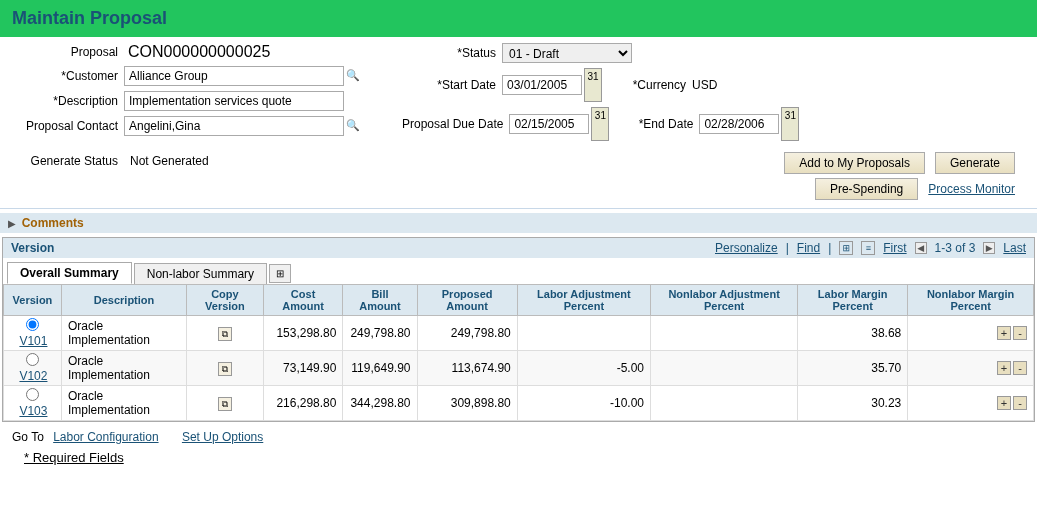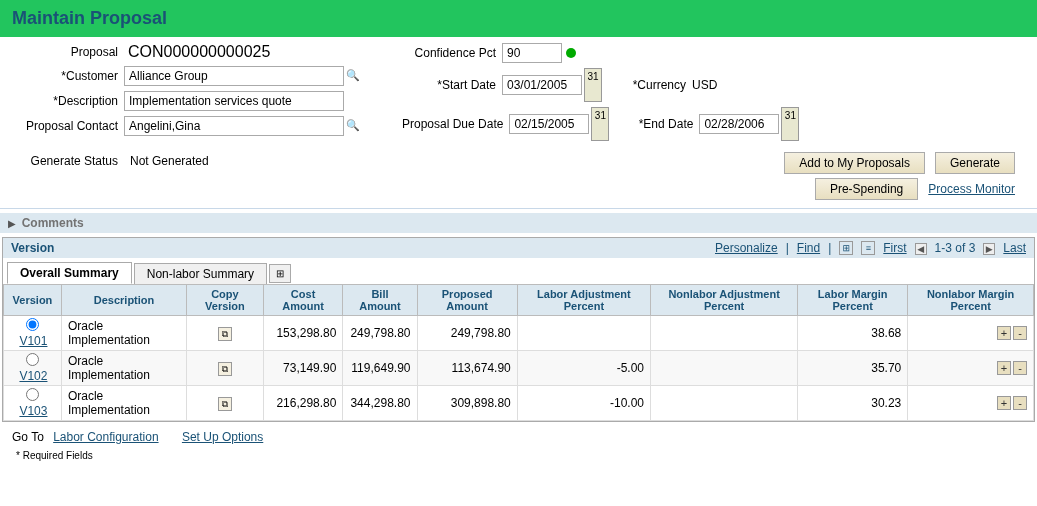--- a/index.html
+++ b/index.html
@@ -25,26 +25,26 @@
 
     .generate-status-row { display: flex; align-items: center; gap: 6px; padding: 2px 0 4px 0; }
     .generate-status-label { text-align: right; min-width: 120px; padding-right: 6px; }
 
     .process-monitor-link { color: #1a5276; text-decoration: underline; cursor: pointer; font-size: 12px; }
 
     .section-divider { background: #c8d8e8; height: 1px; margin: 4px 0; }
 
     .collapsible-section { background: #dce8f0; padding: 3px 8px; display: flex; align-items: center; gap: 6px; cursor: pointer; margin: 4px 0; }
     .collapsible-arrow { color: #555; font-size: 10px; }
-    .collapsible-title { color: #737373; font-weight: bold; font-size: 12px; }
+    .collapsible-title { color: #a16207; font-weight: bold; font-size: 12px; }
 
     .version-section { border: 1px solid #aaa; margin: 0 2px; }
     .version-header { background: #dce8f0; padding: 3px 8px; font-weight: bold; color: #1a5276; font-size: 12px; display: flex; align-items: center; justify-content: space-between; }
     .version-header-left { }
-    .version-header-right { display: flex; align-items: flex-end; gap: 8px; font-weight: normal; font-size: 12px; }
+    .version-header-right { display: flex; align-items: center; gap: 8px; font-weight: normal; font-size: 12px; }
     .personalize-link { color: #1a5276; text-decoration: underline; cursor: pointer; }
     .find-link { color: #1a5276; text-decoration: underline; cursor: pointer; }
     .nav-icon { display: inline-block; width: 14px; height: 14px; background: #dce8f0; border: 1px solid #999; text-align: center; cursor: pointer; font-size: 9px; line-height: 13px; }
     .nav-text { font-size: 12px; color: #1a5276; }
     .nav-arrow { display: inline-block; width: 12px; height: 12px; border: 1px solid #999; background: #eee; text-align: center; cursor: pointer; font-size: 9px; line-height: 11px; color: #555; }
 
     .tabs-row { display: flex; align-items: center; gap: 2px; padding: 4px 4px 0 4px; background: #fff; }
     .tab { padding: 3px 12px; border: 1px solid #aaa; border-bottom: none; cursor: pointer; font-size: 12px; background: #f0f0f0; }
     .tab.active { background: #fff; font-weight: bold; border-bottom: 1px solid #fff; }
     .tab-icon { padding: 3px 6px; border: 1px solid #aaa; cursor: pointer; background: #f0f0f0; font-size: 10px; }
@@ -58,21 +58,21 @@
 
     .radio-cell { text-align: center; }
     .copy-icon { display: inline-block; width: 14px; height: 14px; border: 1px solid #999; background: #f5f0e0; text-align: center; cursor: pointer; font-size: 9px; line-height: 13px; }
 
     .add-remove-icons { display: flex; gap: 2px; justify-content: flex-end; }
     .add-icon, .remove-icon { display: inline-block; width: 14px; height: 14px; border: 1px solid #999; background: #e8dfc0; text-align: center; cursor: pointer; font-size: 11px; line-height: 13px; color: #333; }
 
     .footer-links { padding: 8px 12px 4px 12px; font-size: 12px; }
     .footer-links .go-to { color: #000; margin-right: 6px; }
     .footer-link { color: #1a5276; text-decoration: underline; cursor: pointer; margin-right: 20px; }
-    .required-note { padding: 2px 16px; font-size: 10px; color: #000; }
+    .required-note { padding: 2px 24px; font-size: 13px; color: #000; text-decoration: underline; }
     .left-form { flex: 0 0 auto; }
     .right-form { flex: 1; padding-left: 40px; }
 
     .buttons-area { display: flex; flex-direction: column; align-items: flex-end; padding-right: 10px; gap: 4px; }
     .buttons-row2 { display: flex; gap: 10px; align-items: center; }
   </style>
 </head>
 <body>
 
 <div class="page-header">
@@ -103,26 +103,27 @@
       <div class="form-row">
         <span class="form-label">Proposal Contact</span>
         <input class="form-input form-input-large" type="text" value="Angelini,Gina" style="">
         <span class="lookup-icon"></span>
       </div>
 
     </div>
 
     <div class="right-form">
 
-
-      <div class="form-row">
-        <span class="form-label" style="min-width:100px;">Confidence Pct</span>
-        <input class="form-input form-input-small" type="text" value="90" style="">
-        <span class="green-dot"></span>
-      </div>
+      <div class="form-row">
+        <span class="form-label" style="min-width:100px;">*Status</span>
+        <select class="status-select">
+          <option>01 - Draft</option>
+        </select>
+      </div>
+
 
       <div class="form-row">
         <span class="form-label" style="min-width:100px;">*Start Date</span>
         <input class="form-input" type="text" style="width: 80px;" value="03/01/2005">
         <span class="calendar-icon">31</span>
         <span style="margin-left:20px; min-width:70px; text-align:right; padding-right:6px;">*Currency</span>
         <span>USD</span>
       </div>
 
       <div class="form-row">

